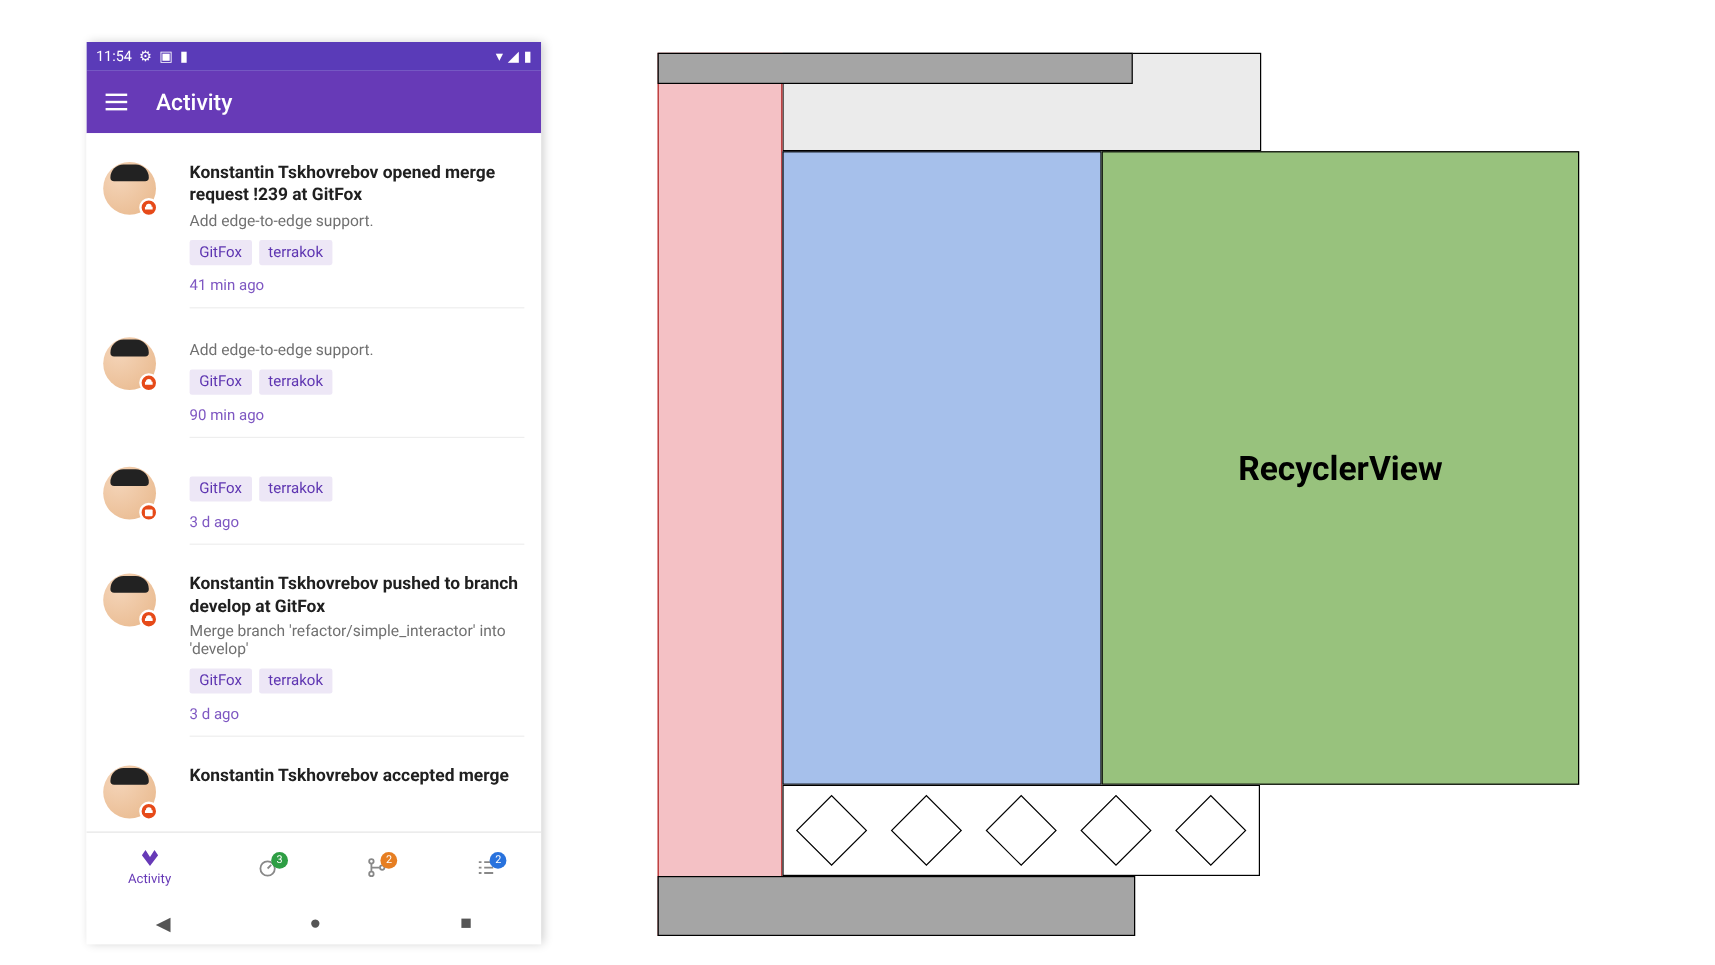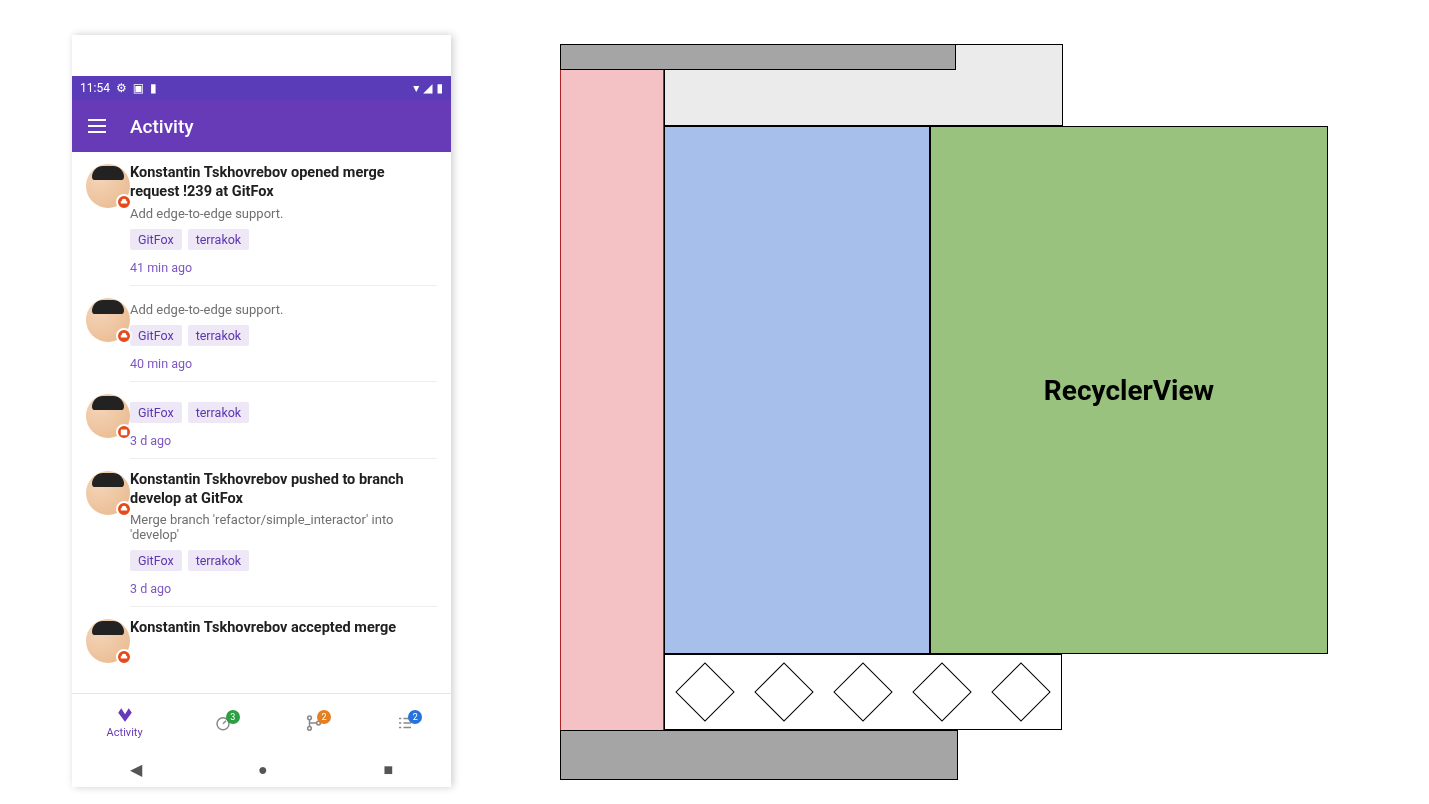--- a/index.html
+++ b/index.html
@@ -1,29 +1,29 @@
 <!DOCTYPE html>
 <html><head>
 <meta charset="utf-8">
 <style>
   * { box-sizing: border-box; margin: 0; padding: 0; }
   body { font-family: Roboto, Arial, sans-serif; background: #fff; width: 1429px; height: 804px; position: relative; }
   
   
   .phone { position: absolute; left: 72px; top: 35px; width: 379px; height: 752px; background: #fff; box-shadow: 2px 0 8px rgba(0,0,0,0.2); display: flex; flex-direction: column; overflow: hidden; }
-  .statusbar { height: 24px; background: #5a3bb8; color: #fff; display: flex; align-items: center; justify-content: space-between; padding: 0 8px; font-size: 12px; margin-top: 41px; }
+  .statusbar { height: 24px; background: #5a3bb8; color: #fff; display: flex; align-items: center; justify-content: space-between; padding: 0 8px; font-size: 12px; }
   .statusbar-left { display: flex; gap: 6px; align-items: center; }
   .statusbar-right { display: flex; gap: 4px; align-items: center; }
   .appbar { height: 52px; background: #673ab7; color: #fff; display: flex; align-items: center; padding: 0 16px; gap: 24px; }
   .appbar .title { font-size: 19px; font-weight: 500; }
   .hamburger { display: flex; flex-direction: column; gap: 4px; cursor: pointer; }
   .hamburger span { width: 18px; height: 2px; background: #fff; display: block; }
   
   .feed { flex: 1; overflow: hidden; background: #fff; }
-  .item { display: flex; padding: 12px 14px 0 14px; gap: 0; }
+  .item { display: flex; padding: 12px 14px 0 14px; gap: 28px; margin-top: 12px; }
   .avatar-wrap { width: 44px; height: 44px; position: relative; flex-shrink: 0; }
   .avatar { width: 44px; height: 44px; border-radius: 50%; background: radial-gradient(circle at 30% 30%, #f4d4b8, #e8b78a); position: relative; overflow: hidden; }
   .avatar::after { content:''; position:absolute; top:2px; left:6px; right:6px; height:14px; background:#222; border-radius: 14px 14px 4px 4px; }
   .action-badge { position: absolute; right: -2px; bottom: -2px; width: 16px; height: 16px; border-radius: 50%; background: #e64a19; border: 2px solid #fff; display:flex; align-items:center; justify-content:center; }
   .action-badge svg { width: 8px; height: 8px; fill: #fff; }
   .item-body { flex: 1; border-bottom: 1px solid #eee; padding-bottom: 10px; }
   .item:last-child .item-body { border-bottom: none; }
   .item-title { color: #202020; font-size: 14.5px; font-weight: 700; line-height: 1.3; }
   .item-desc { color: #707070; font-size: 13px; margin-top: 4px; }
   .chips { display: flex; gap: 6px; margin-top: 8px; }
@@ -33,21 +33,21 @@
   .bottomnav { height: 58px; border-top: 1px solid rgba(0,0,0,0.1); display: flex; justify-content: space-around; align-items: center; background: #fff; }
   .nav-item { display: flex; flex-direction: column; align-items: center; gap: 2px; position: relative; }
   .nav-item.active { color: #673ab7; }
   .nav-icon { width: 22px; height: 18px; display:flex; align-items:center; justify-content:center; }
   .nav-label { font-size: 11px; color: #673ab7; }
   .nav-badge { position: absolute; top: -4px; right: -6px; min-width: 14px; height: 14px; border-radius: 7px; color: #fff; font-size: 9px; display: flex; align-items: center; justify-content: center; padding: 0 3px; }
   
   .syskeys { height: 36px; display: flex; justify-content: space-around; align-items: center; color: #555; }
   
   
-  .diagram { position: absolute; left: 560px; top: 44px; width: 628px; height: 738px; }
+  .diagram { position: absolute; left: 548px; top: 44px; width: 628px; height: 738px; }
   .d-statusbar-overhang { position:absolute; left:0; top:0; width:396px; height:26px; background:#a5a5a5; border:1px solid #000; }
   .d-sidebar { position:absolute; left:0; top:0; width:104px; height:736px; background:#f4c1c5; border:1px solid #b22222; }
   .d-appbar { position:absolute; left:104px; top:0; width:399px; height:82px; background:#ebebeb; border:1px solid #000; }
   .d-content-blue { position:absolute; left:104px; top:82px; width:266px; height:528px; background:#a6c0eb; border:1px solid #000; }
   .d-recycler { position:absolute; left:370px; top:82px; width:398px; height:528px; background:#98c27d; border:1px solid #000; display:flex; align-items:center; justify-content:center; }
   .d-recycler-label { font-size: 28px; font-weight: 700; color: #000; }
   .d-nav { position:absolute; left:104px; top:610px; width:398px; height:76px; background:#fff; border:1px solid #000; display:flex; justify-content:space-around; align-items:center; }
   .diamond { width: 42px; height: 42px; border:1px solid #000; transform: rotate(45deg); }
   .d-syskeys { position:absolute; left:0; top:686px; width:398px; height:50px; background:#a5a5a5; border:1px solid #000; }
 </style>
@@ -106,21 +106,21 @@
               <path d="M5 1a3 3 0 0 1 3 3h1v3H1V4h1a3 3 0 0 1 3-3z"></path>
             </svg>
           </div>
         </div>
         <div class="item-body">
           <div class="item-desc">Add edge-to-edge support.</div>
           <div class="chips">
             <span class="chip">GitFox</span>
             <span class="chip">terrakok</span>
           </div>
-          <div class="item-time">40 min ago</div>
+          <div class="item-time">90 min ago</div>
         </div>
       </div>
       <div class="item">
         <div class="avatar-wrap">
           <div class="avatar"></div>
           <div class="action-badge">
             <svg viewBox="0 0 10 10">
               <rect x="1" y="2" width="8" height="7" rx="1"></rect>
             </svg>
           </div>

